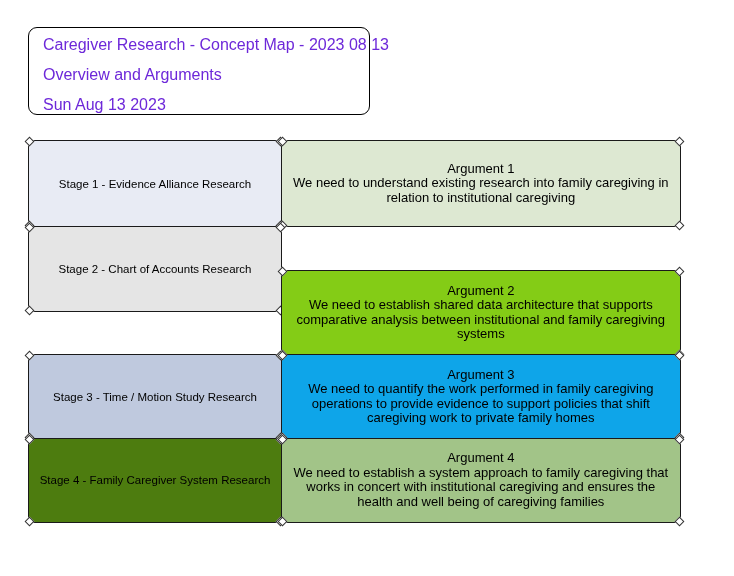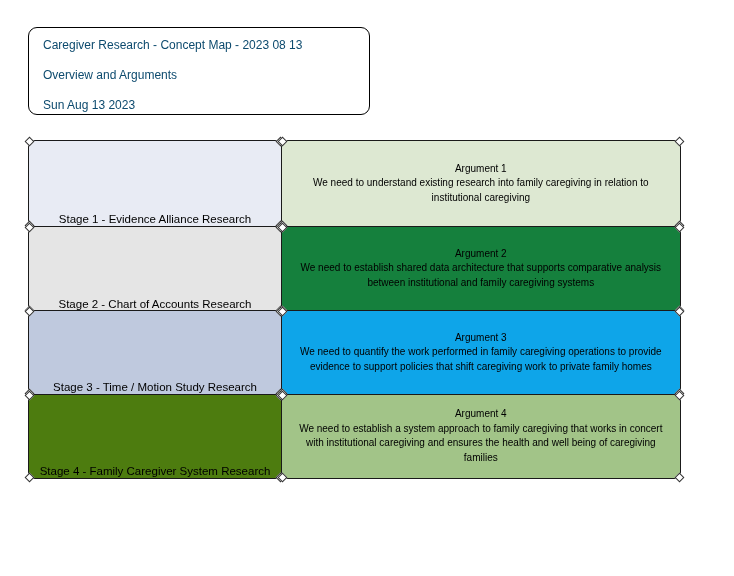--- a/index.html
+++ b/index.html
@@ -32,23 +32,23 @@
     top: 27px;
     width: 342px;
     height: 88px;
     box-sizing: border-box;
     background: #ffffff;
     border: 1.6px solid #000000;
     border-radius: 9px;
     padding: 10px 14px 0 14px;
   }
   .title-line {
-    font-size: 12px;
+    font-size: 16px;
     line-height: 14px;
-    color: #0c4a6e;
+    color: #6d28d9;
     white-space: nowrap;
     margin-bottom: 16px;
   }
   .title-line:last-child { margin-bottom: 16px; }
 
   
   .matrix {
     position: absolute;
     left: 28px;
     top: 140px;
@@ -67,36 +67,35 @@
     border: 1.4px solid #1a1a1a;
     border-radius: 7px;
     display: flex;
     align-items: center;
     justify-content: center;
     position: relative;
   }
   .stage-cell {
     width: 254px;
     flex: 0 0 254px;
-    align-items: flex-end;
   }
   .arg-cell {
     flex: 1 1 auto;
     margin-left: -1.4px;
   }
 
   .stage-label {
     font-size: 11.5px;
     line-height: 14px;
     text-align: center;
     padding: 0 8px;
   }
 
   .arg-text {
-    font-size: 10px;
+    font-size: 13px;
     line-height: 14.5px;
     text-align: center;
     padding: 0 10px;
     width: 100%;
   }
   .arg-title {
     display: block;
   }
   .arg-body {
     display: block;
@@ -157,21 +156,21 @@
     </div>
 
     <div class="row row-2">
       <div class="cell stage-cell" style="background: #e5e5e5;">
         <span class="stage-label">Stage 2 - Chart of Accounts Research</span>
         <span class="handle tl"></span>
         <span class="handle tr"></span>
         <span class="handle bl"></span>
         <span class="handle br"></span>
       </div>
-      <div class="cell arg-cell" style="background: #15803d;">
+      <div class="cell arg-cell" style="background: #84cc16; margin-top: 44px;">
         <span class="arg-text">
           <span class="arg-title">Argument 2</span>
           <span class="arg-body">We need to establish shared data architecture that supports comparative analysis between institutional and family caregiving systems</span>
         </span>
         <span class="handle tl"></span>
         <span class="handle tr"></span>
         <span class="handle bl"></span>
         <span class="handle br"></span>
       </div>
     </div>

